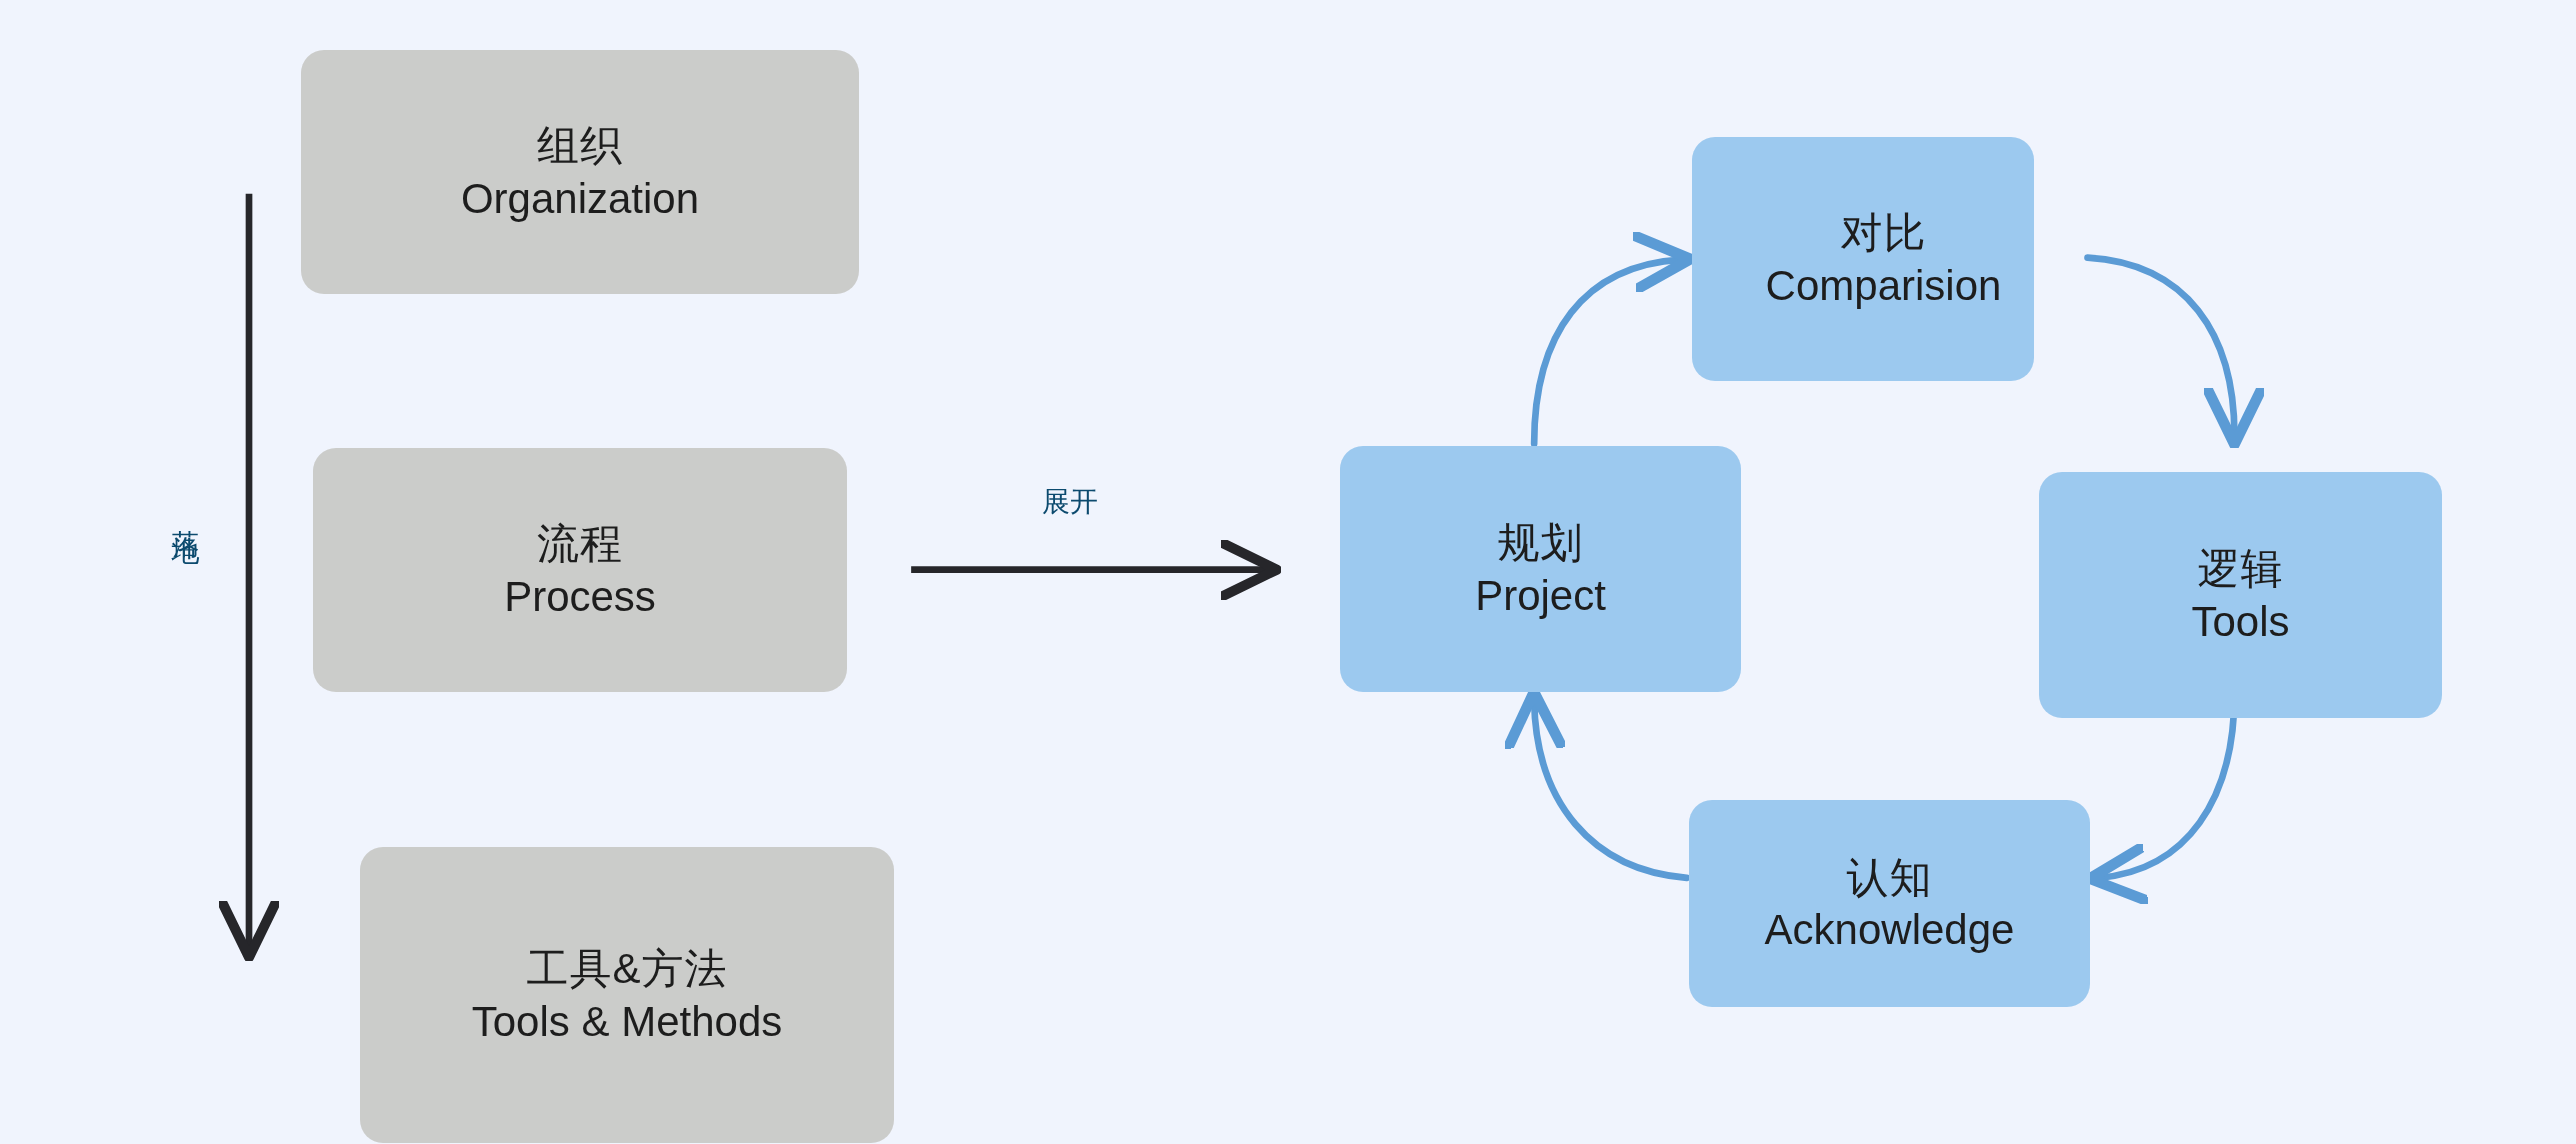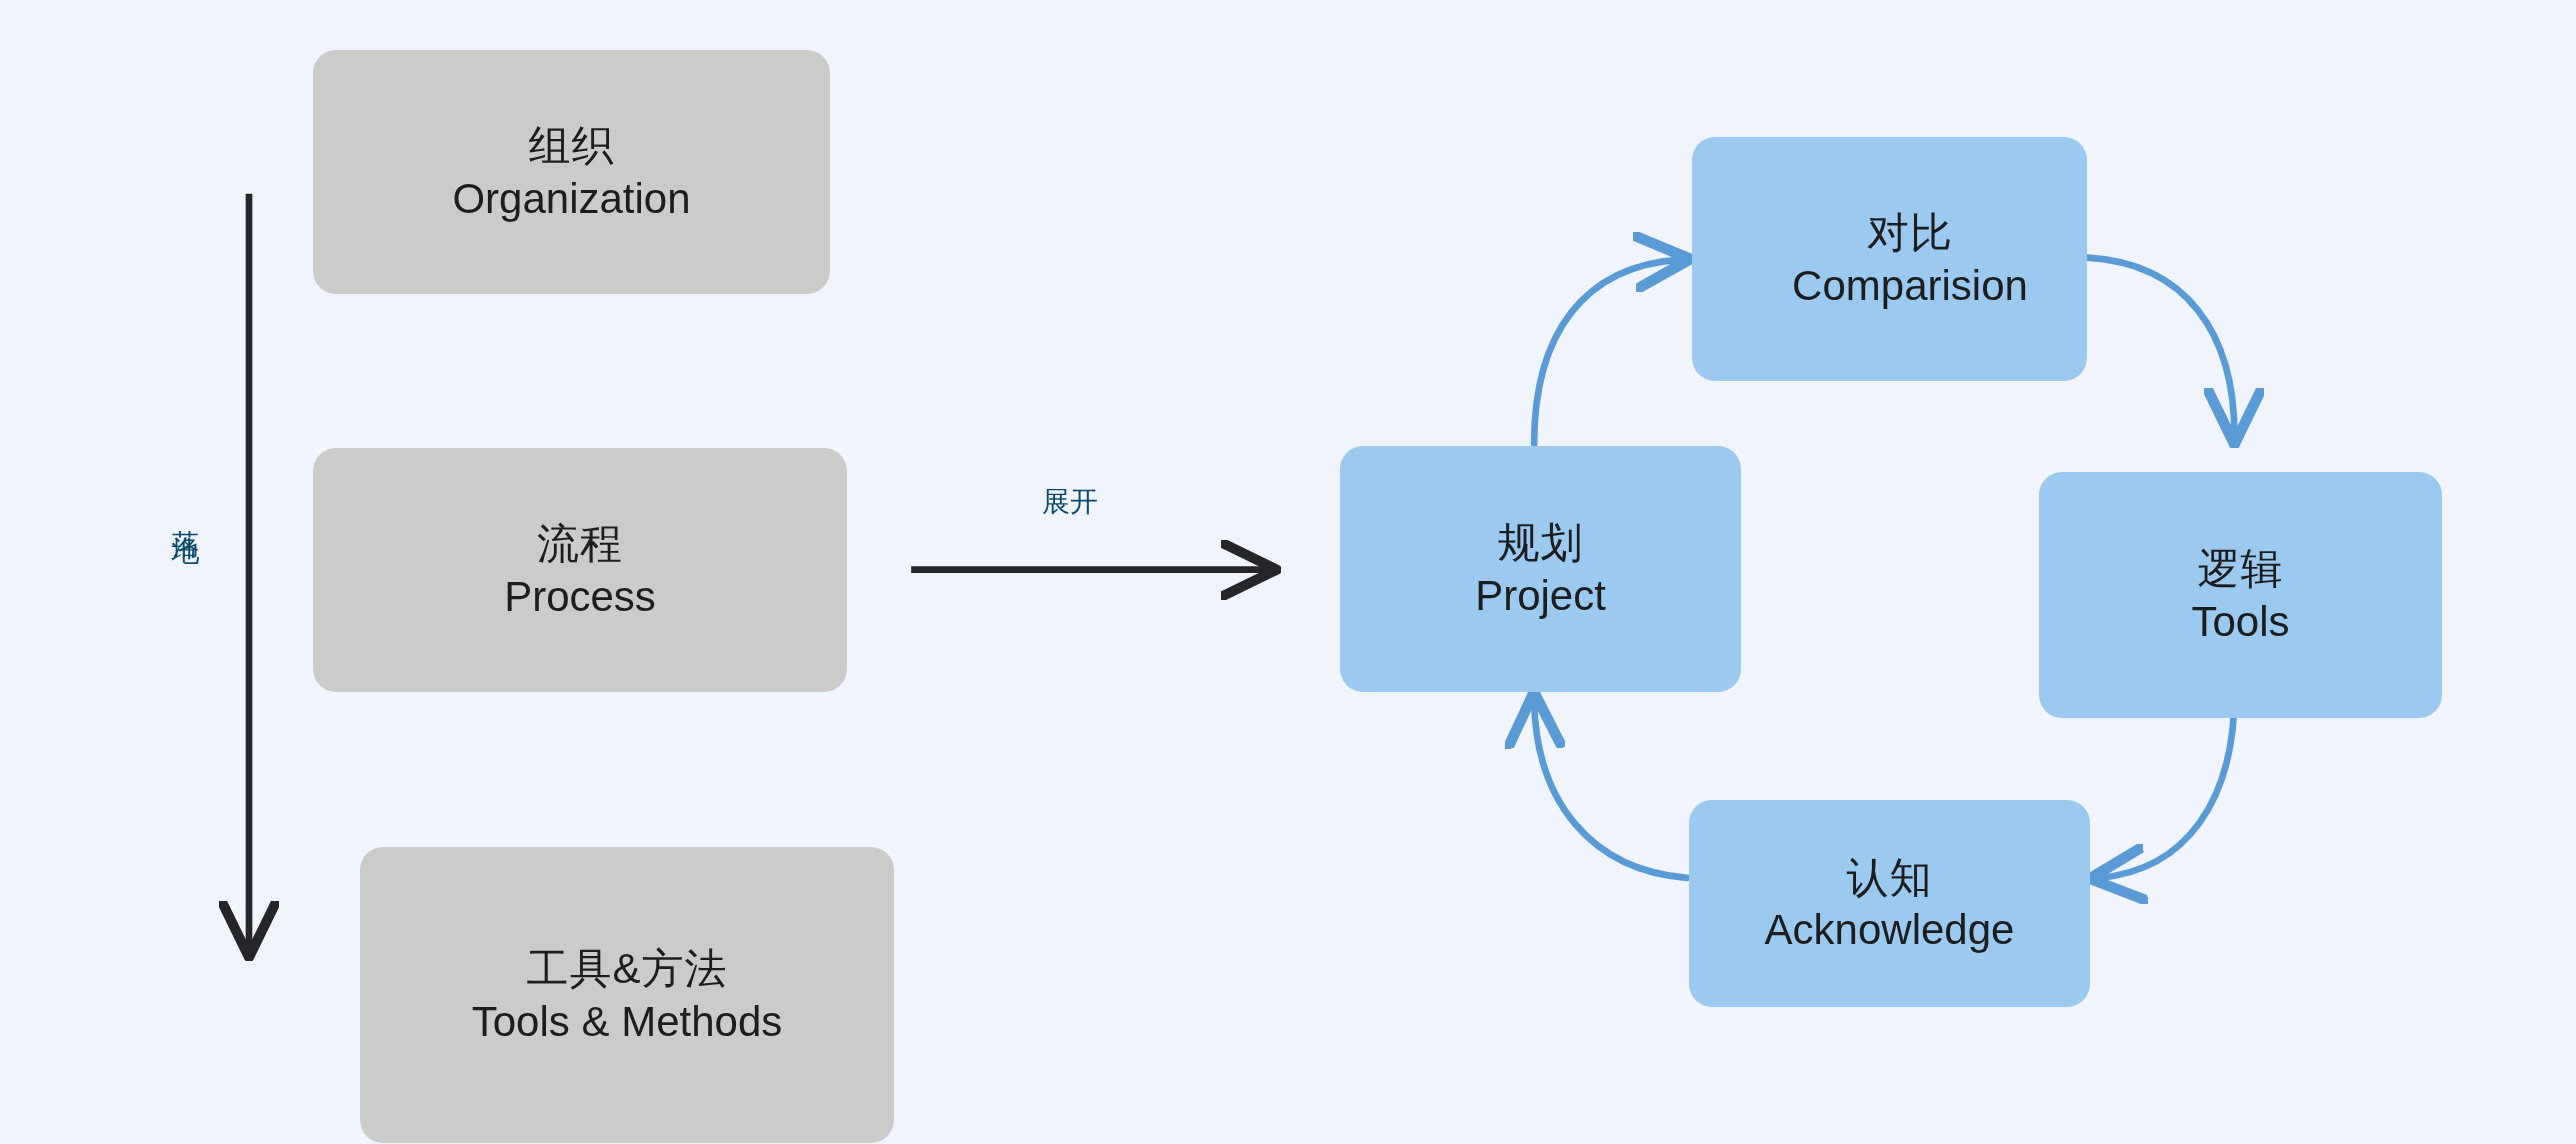--- a/index.html
+++ b/index.html
@@ -39,26 +39,26 @@
     letter-spacing: 1px;
   }
   .node .en {
     font-size: 42px;
     margin-top: 5.7px;
   }
   .node.gray  { background: #cbccca; }
   .node.blue  { background: #9cc9ef; }
 
   
-  #node-organization   { left: 313px;  top: 50px;   width: 517px; height: 244px; }
+  #node-organization   { left: 301px;  top: 50px;   width: 558px; height: 244px; }
   #node-process        { left: 313px;  top: 448px;  width: 534px; height: 244px; }
   #node-tools          { left: 319px;  top: 847px;  width: 534px; height: 296px; margin-left: 41px; }
 
   
-  #node-comparision    { left: 1692px; top: 137px;  width: 395px; height: 244px; padding-left: 41px; }
+  #node-comparision    { left: 1692px; top: 137px;  width: 342px; height: 244px; padding-left: 41px; }
   #node-logic          { left: 2039px; top: 472px;  width: 403px; height: 246px; }
   #node-project        { left: 1340px; top: 446px;  width: 401px; height: 246px; }
   #node-acknowledge    { left: 1689px; top: 800px;  width: 401px; height: 207px; }
 
   
   .edge-label {
     position: absolute;
     font-size: 28px;
     color: #0c4a6e;
     white-space: nowrap;

